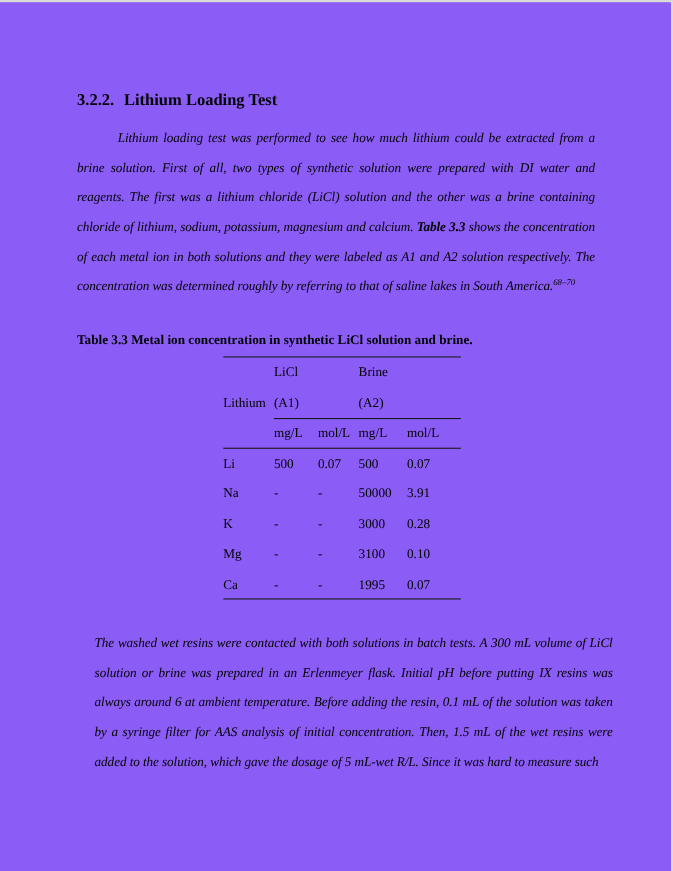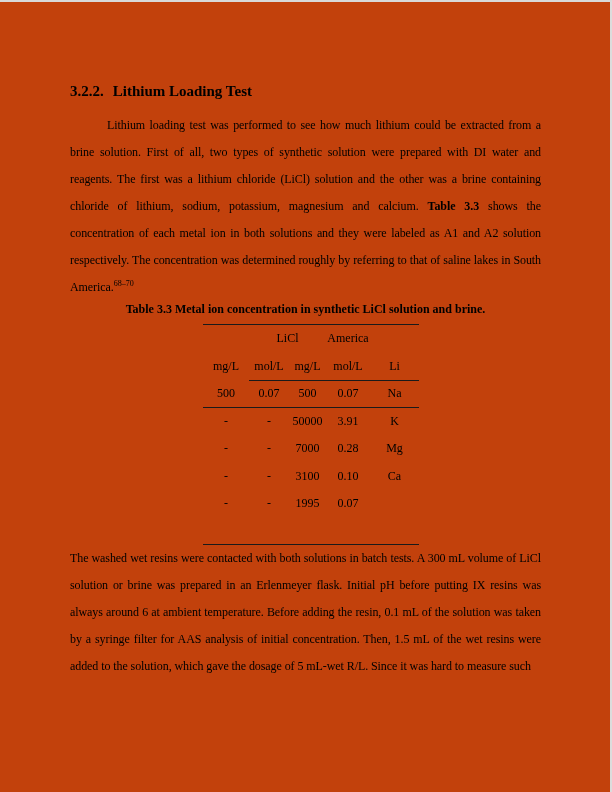--- a/index.html
+++ b/index.html
@@ -7,58 +7,59 @@
   body {
     width: 612px; height: 792px;
     font-family: "Liberation Serif", serif;
     color: #000000;
     position: relative;
     overflow: hidden;
   }
   .page {
     position: absolute; top: 0; left: 0;
     width: 612px; height: 792px;
-    background: #c2410c;
+    background: #8b5cf6;
     border-top: 2px solid #d9d9d9;
     border-right: 2px solid #dcdcdc;
   }
   .heading {
     position: absolute; top: 81px; left: 70px;
     font-size: 15px; font-weight: bold;
     white-space: nowrap;
   }
   .heading .num { margin-right: 9px; }
   .para {
     position: absolute; left: 70px; width: 471px;
     font-size: 12px; line-height: 27px;
     text-align: justify;
     letter-spacing: -0.08px;
+    font-style: italic;
   }
   .para-1 { top: 110px; text-indent: 37px; }
-  .para-2 { top: 543px; }
+  .para-2 { top: 569px; margin-left: 16px; }
   .para sup {
     font-size: 8px; line-height: 0; vertical-align: super;
     letter-spacing: 0;
   }
   .caption {
     position: absolute; top: 294px; left: 70px; width: 471px;
     font-size: 12px; font-weight: bold; line-height: 27px;
-    text-align: center;
+    text-align: left;
   }
   .datatable {
     position: absolute; top: 322px; left: 203px;
     width: 216px; height: 220px;
     border-top: 1px solid #1a1a1a;
     display: grid;
     grid-template-columns: 46px 40px 37px 44px 49px;
     grid-template-rows: repeat(8, 27.5px);
   }
   .cell {
     font-size: 12px; line-height: 27.5px;
-    text-align: center; white-space: nowrap;
+    text-align: left; white-space: nowrap;
   }
   .span2 { grid-column: span 2; }
   .rule {
     position: absolute; height: 1px; background: #1a1a1a;
   }
   .rule-mid   { top: 55px;  left: 46px; width: 170px; }
   .rule-units { top: 82px;  left: 0;    width: 216px; }
   .rule-bot   { top: 219px; left: 0;    width: 216px; }
   .page-number {
     position: absolute; top: 743px; left: 70px; width: 471px;
@@ -73,22 +74,25 @@
   <h1 class="heading"><span class="num">3.2.2.</span><span>Lithium Loading Test</span></h1>
 
   <div class="para para-1"><span>Lithium loading test was performed to see how much lithium could be extracted from a brine solution. First of all, two types of synthetic solution were prepared with DI water and reagents. The first was a lithium chloride (LiCl) solution and the other was a brine containing chloride of lithium, sodium, potassium, magnesium and calcium. </span><b>Table 3.3</b><span> shows the concentration of each metal ion in both solutions and they were labeled as A1 and A2 solution respectively. The concentration was determined roughly by referring to that of saline lakes in South America.</span><sup>68–70</sup></div>
 
   <div class="caption">Table 3.3 Metal ion concentration in synthetic LiCl solution and brine.</div>
 
   <div class="datatable">
 
     <div class="cell"></div>
     <div class="cell span2">LiCl</div>
+    <div class="cell span2">Brine</div>
 
-    <div class="cell">America</div>
+    <div class="cell">Lithium</div>
+    <div class="cell span2">(A1)</div>
+    <div class="cell span2">(A2)</div>
 
     <div class="cell"></div>
     <div class="cell">mg/L</div>
     <div class="cell">mol/L</div>
     <div class="cell">mg/L</div>
     <div class="cell">mol/L</div>
 
     <div class="cell">Li</div>
     <div class="cell">500</div>
     <div class="cell">0.07</div>
@@ -97,21 +101,21 @@
 
     <div class="cell">Na</div>
     <div class="cell">-</div>
     <div class="cell">-</div>
     <div class="cell">50000</div>
     <div class="cell">3.91</div>
 
     <div class="cell">K</div>
     <div class="cell">-</div>
     <div class="cell">-</div>
-    <div class="cell">7000</div>
+    <div class="cell">3000</div>
     <div class="cell">0.28</div>
 
     <div class="cell">Mg</div>
     <div class="cell">-</div>
     <div class="cell">-</div>
     <div class="cell">3100</div>
     <div class="cell">0.10</div>
 
     <div class="cell">Ca</div>
     <div class="cell">-</div>

